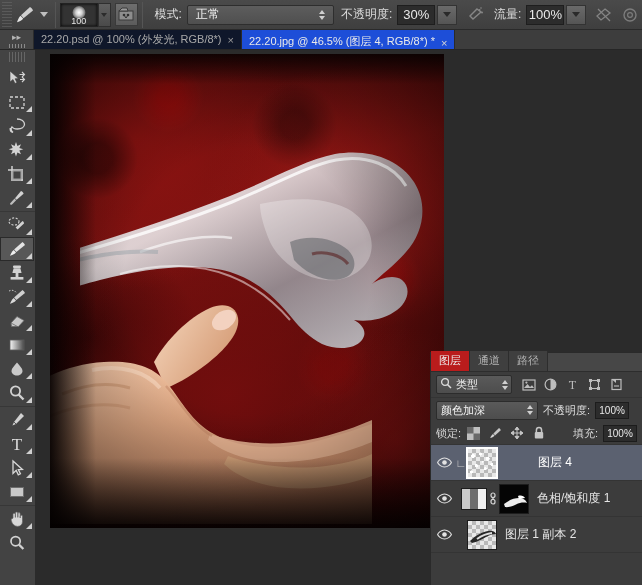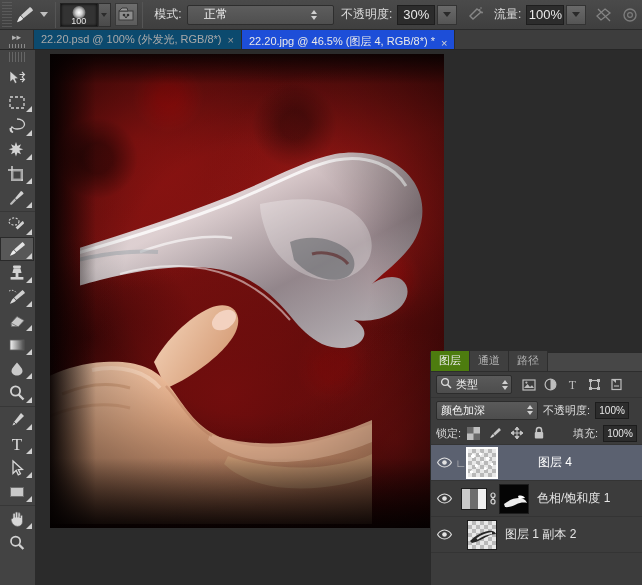--- a/index.html
+++ b/index.html
@@ -49,21 +49,21 @@
   .mini-spin .caret-dn{ margin:0; border-top-color:#2b2b2b; border-left-width:3px;border-right-width:3px;border-top-width:4px;}
   .panel-btn{
     width:24px;height:23px; background:linear-gradient(#6e6e6e,#5c5c5c);
     border:1px solid #3a3a3a; display:flex;align-items:center;justify-content:center;
     margin-left:4px;
   }
   .ob-label{ color:#dcdcdc; font-size:12px; margin:0 5px 0 7px; white-space:nowrap; }
   .ob-select{
     height:20px; background:linear-gradient(#5d5d5d,#4f4f4f);
     border:1px solid #2e2e2e; border-radius:2px;
-    display:flex; align-items:center; padding:0 16px;
+    display:flex; align-items:center; padding:0 8px;
     color:#f0f0f0; font-size:12px; position:relative;
   }
   .ob-select .sel-text{ flex:1; }
   .spin-arrows{ display:flex; flex-direction:column; gap:2px; margin-left:4px; }
   .sp-up{width:0;height:0;border-left:3px solid transparent;border-right:3px solid transparent;border-bottom:4px solid #d0d0d0;}
   .sp-dn{width:0;height:0;border-left:3px solid transparent;border-right:3px solid transparent;border-top:4px solid #d0d0d0;}
   .num-field{
     height:20px; min-width:38px; background:#2c2c2c; border:1px solid #1e1e1e;
     color:#e8e8e8; font-size:13px; display:flex;align-items:center;justify-content:center;
   }
@@ -85,21 +85,21 @@
     display:flex; align-items:center; justify-content:center; color:#b5b5b5; font-size:9px;
     flex-direction:column; padding-top:1px;
   }
   .tab-grip .dots{
     width:16px;height:4px;
     background:repeating-linear-gradient(to right,#8a8a8a 0 1px,transparent 1px 3px);
     margin-top:2px;
   }
   .doc-tab{
     display:flex; align-items:center; padding:0 7px; font-size:11px;
-    background:#0c4a6e; border-right:1px solid #2a2a2a; color:#a9a9a9;
+    background:#0f172a; border-right:1px solid #2a2a2a; color:#a9a9a9;
     white-space:nowrap; max-width:250px;
   }
   .doc-tab.active{ background:#1d4ed8; color:#e9e9e9;align-items:flex-end; }
   .tab-close{ margin-left:6px; color:#9a9a9a; font-size:11px; }
   .doc-tab.active .tab-close{ color:#d6d6d6; }
 
   
   .toolbar{
     position:absolute; left:0; top:50px; width:36px; height:535px;
     background:#434343; border-right:1px solid #2b2b2b;
@@ -186,21 +186,21 @@
     display:flex; flex-direction:column;
   }
   .lp-tabs{
     height:19px; background:#474747; display:flex; align-items:flex-end;
     border-bottom:1px solid #2d2d2d;
   }
   .lp-tab{
     font-size:11px; padding:2px 8px 3px; color:#b2b2b2; background:#3f3f3f;
     border-right:1px solid #2d2d2d;
   }
-  .lp-tab.active{ background:#4d7c0f; color:#ececec; }
+  .lp-tab.active{ background:#b91c1c; color:#ececec; }
   .lp-row{ display:flex; align-items:center; height:24px; padding:0 5px; gap:5px; }
   .filter-row{ border-bottom:1px solid #343434; height:26px; }
   .type-select{
     display:flex; align-items:center; height:19px; padding:0 3px;
     background:linear-gradient(#5a5a5a,#4d4d4d); border:1px solid #2c2c2c; border-radius:2px;
     gap:4px; width:76px;
   }
   .type-select .lbl{ flex:1; font-size:11px; color:#efefef; }
   .filter-icons{ display:flex; align-items:center; gap:7px; margin-left:4px; }
   .filter-icons .fi{ width:15px;height:15px; display:flex;align-items:center;justify-content:center; opacity:.88; }

